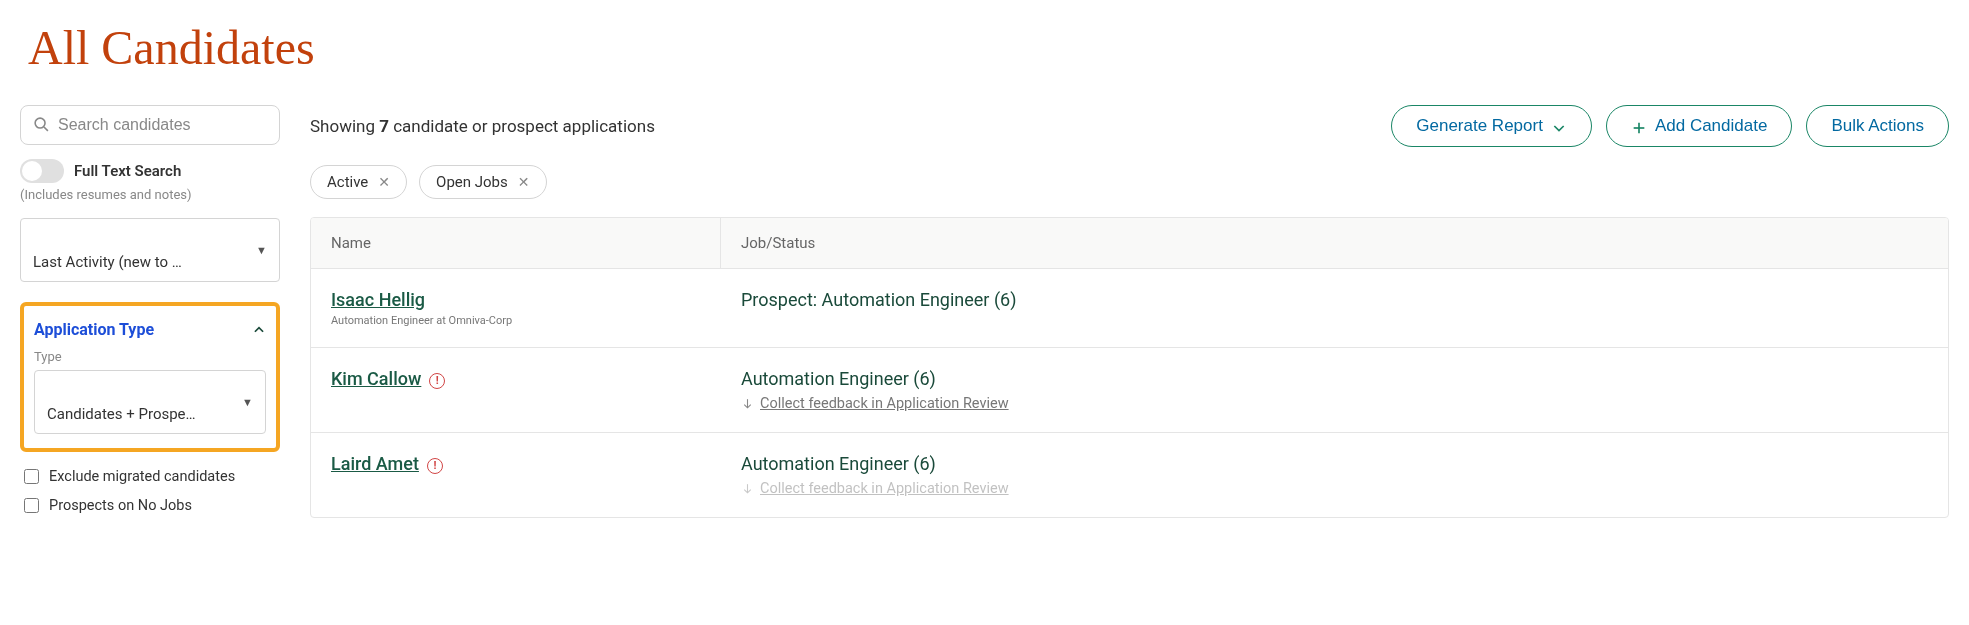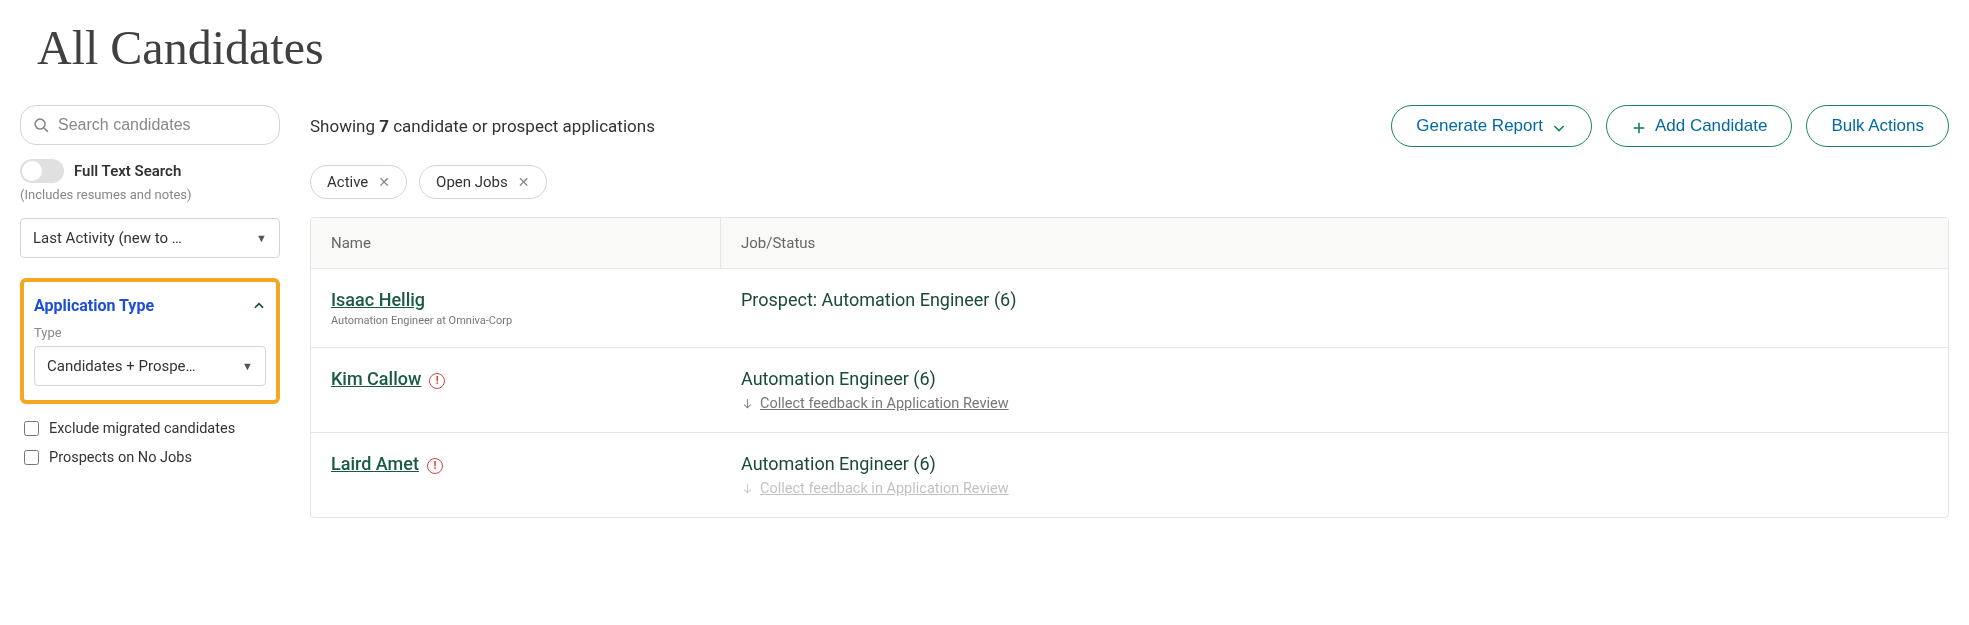--- a/index.html
+++ b/index.html
@@ -7,37 +7,37 @@
       font-family: -apple-system, BlinkMacSystemFont, "Segoe UI", Roboto, sans-serif;
       background: #fff;
       color: #333;
       padding: 20px;
       width: 1969px;
     }
     .page-title {
       font-family: Georgia, 'Times New Roman', serif;
       font-size: 48px;
       font-weight: 500;
-      color: #404040;
+      color: #c2410c;
       margin-bottom: 30px;
-      margin-left: 17px;
+      margin-left: 8px;
     }
     .layout {
       display: flex;
       gap: 30px;
     }
     .sidebar {
       width: 260px;
       flex-shrink: 0;
     }
     .search-box {
       display: flex;
-      align-items: flex-end;
+      align-items: flex-start;
       border: 1px solid #d4d4d4;
-      border-radius: 16px;
+      border-radius: 8px;
       padding: 10px 12px;
       margin-bottom: 14px;
     }
     .search-box input {
       border: none;
       outline: none;
       font-size: 16px;
       flex: 1;
       color: #333;
       margin-left: 8px;
@@ -79,20 +79,21 @@
       font-size: 15px;
       color: #333;
       cursor: pointer;
       margin-bottom: 20px;
       white-space: nowrap;
       overflow: hidden;
     }
     .select-box span:first-child {
       overflow: hidden;
       text-overflow: ellipsis;
+      margin-top: 24px;
     }
     .highlight-box {
       border: 4px solid #f5a623;
       border-radius: 6px;
       padding: 14px 10px;
       margin-bottom: 10px;
     }
     .filter-header {
       display: flex;
       justify-content: space-between;

